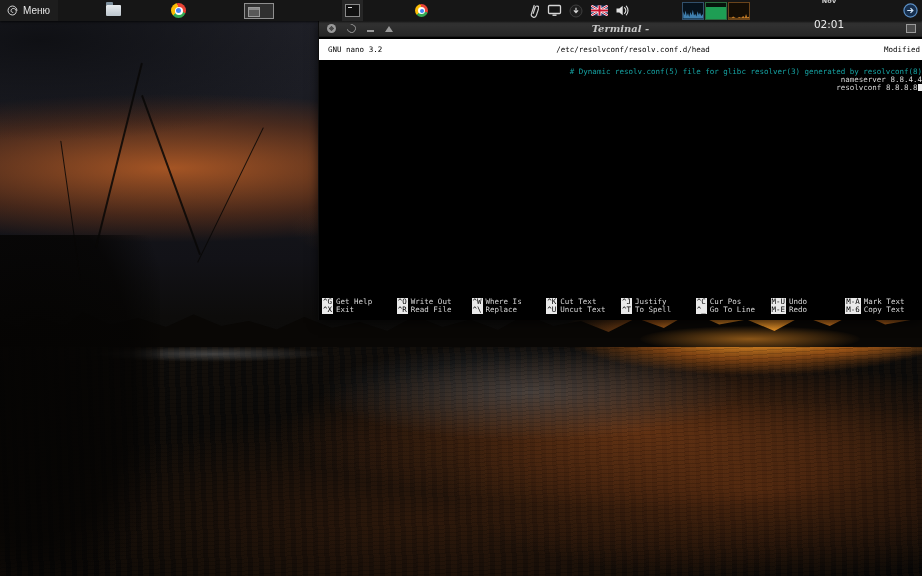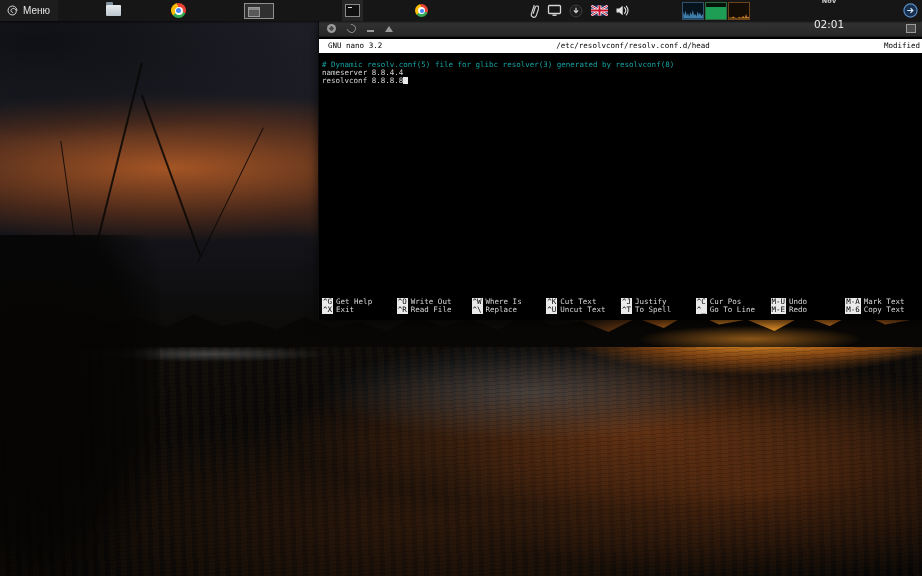--- a/index.html
+++ b/index.html
@@ -91,26 +91,26 @@
   .tb-right{margin-left:auto;padding-right:6px;display:flex;align-items:center;}
   .wbtn{cursor:pointer;display:block;}
   .wbtn.circle{width:9px;height:9px;border-radius:50%;background:radial-gradient(#4a4a4a 32%,#9a9a9a 36%);}
   .wbtn.swirl{width:7px;height:7px;border-radius:50%;border:1px solid #8f8f8f;border-left-color:transparent;transform:rotate(35deg);}
   .wbtn.min{width:7px;height:2px;background:#9a9a9a;margin-top:4px;}
   .wbtn.max{width:0;height:0;border-left:4px solid transparent;border-right:4px solid transparent;border-bottom:6px solid #9a9a9a;}
   .wbtn.sq{width:8px;height:7px;border:1px solid #9a9a9a;background:#4a4a4a;}
 
   .term{position:absolute;left:0;top:16px;right:0;bottom:0;background:#000;
     font-family:"DejaVu Sans Mono",monospace;font-size:7.5px;line-height:8px;color:#d8d8d8;}
-  .nano-header{margin-top:2px;height:14px;background:#ffffff;color:#000;display:flex;align-items:center;
+  .nano-header{margin-top:2px;height:21px;background:#ffffff;color:#000;display:flex;align-items:center;
     font-size:7.5px;}
   .nano-header .nh-app{padding-left:9px;white-space:pre;}
   .nano-header .nh-file{flex:1;text-align:center;white-space:pre;}
   .nano-header .nh-status{padding-right:2px;white-space:pre;}
-  .lines{margin-top:8px;padding-left:3px;}
+  .lines{margin-top:8px;padding-left:3px;text-align:right;}
   .tl{height:8px;white-space:pre;}
   .tl.comment{color:#16a3a3;}
   .cursor{display:inline-block;width:4.5px;height:7px;background:#eaeaea;vertical-align:-1px;}
   .nano-shortcuts{position:absolute;left:3px;right:2px;bottom:6px;}
   .sc-row{display:grid;grid-template-columns:repeat(8,1fr);height:8px;}
   .sc{display:flex;align-items:center;white-space:pre;overflow:hidden;}
   .sc .k{background:#eaeaea;color:#000;padding:0 1px;margin-right:3px;}
   .sc .l{color:#d8d8d8;}
 
   svg{display:block;}
@@ -212,20 +212,21 @@
 </div>
 
 <div class="window">
   <div class="titlebar">
     <div class="tb-left">
       <span class="wbtn circle"></span>
       <span class="wbtn swirl"></span>
       <span class="wbtn min"></span>
       <span class="wbtn max"></span>
     </div>
+    <div class="tb-title">Terminal -</div>
     <div class="tb-right">
       <span class="wbtn sq"></span>
     </div>
   </div>
 
   <div class="term">
     <div class="nano-header">
       <span class="nh-app">GNU nano 3.2</span>
       <span class="nh-file">/etc/resolvconf/resolv.conf.d/head</span>
       <span class="nh-status">Modified</span>

